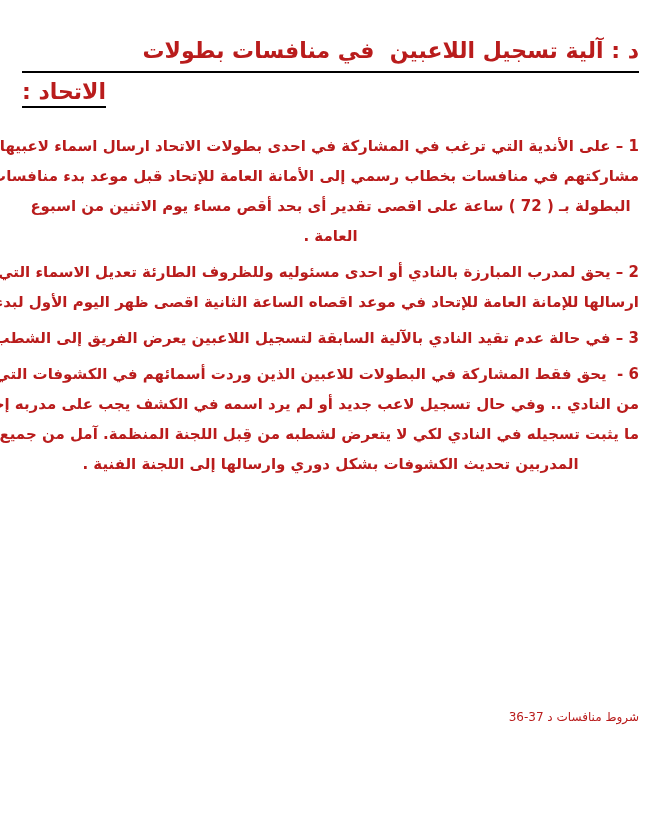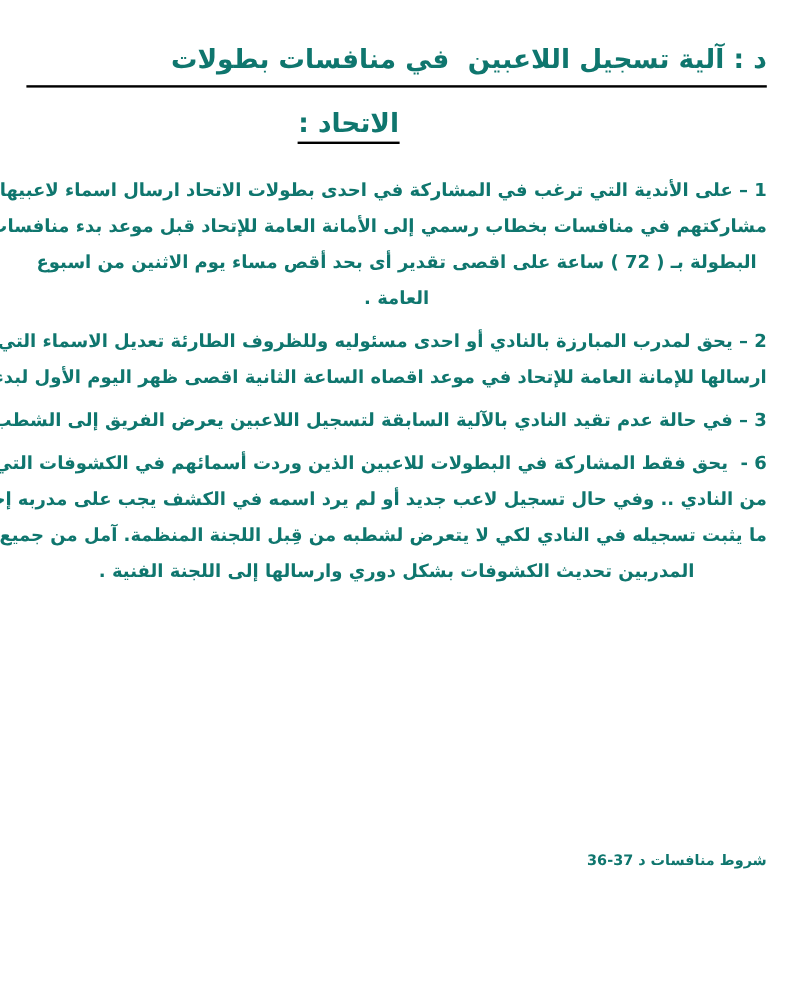--- a/index.html
+++ b/index.html
@@ -2,59 +2,59 @@
 <html lang="ar"><head>
 <meta charset="utf-8">
 <style>
   html, body { margin: 0; padding: 0; background: #ffffff; }
   .page {
     position: relative;
     width: 661px;
     height: 732px;
     margin: 0 auto;
     background: #ffffff;
-    color: #0f766e;
+    color: #b91c1c;
     direction: rtl;
     font-family: "DejaVu Sans", sans-serif;
     font-weight: bold;
     box-sizing: border-box;
     padding: 34px 22px 0 22px;
     overflow: hidden;
   }
   .title { font-size: 22px; line-height: 34px; }
   .title-line1 {
     text-align: right;
     border-bottom: 2px solid #000;
     padding-bottom: 3px;
     white-space: nowrap;
   }
   .title-line2 {
-    text-align: center;
+    text-align: left;
     padding-right: 80px;
-    margin-top: 14px;
+    margin-top: 2px;
   }
   .title-line2 .u {
     border-bottom: 2px solid #000;
     padding-bottom: 2px;
   }
   .doc-body { margin-top: 22px; }
   .item {
     margin: 0 0 6px 0;
     font-size: 15px;
     line-height: 30px;
     text-align: center;
   }
   .line { display: block; white-space: nowrap; }
   .footer {
     position: absolute;
     left: auto;
     right: 22px;
     bottom: 8px;
     font-size: 12px;
-    font-weight: bold;
+    font-weight: normal;
     direction: rtl;
     margin-top: 32px;
   }
 </style>
 </head>
 <body>
 
 <div class="page">
 
   <header class="title">

